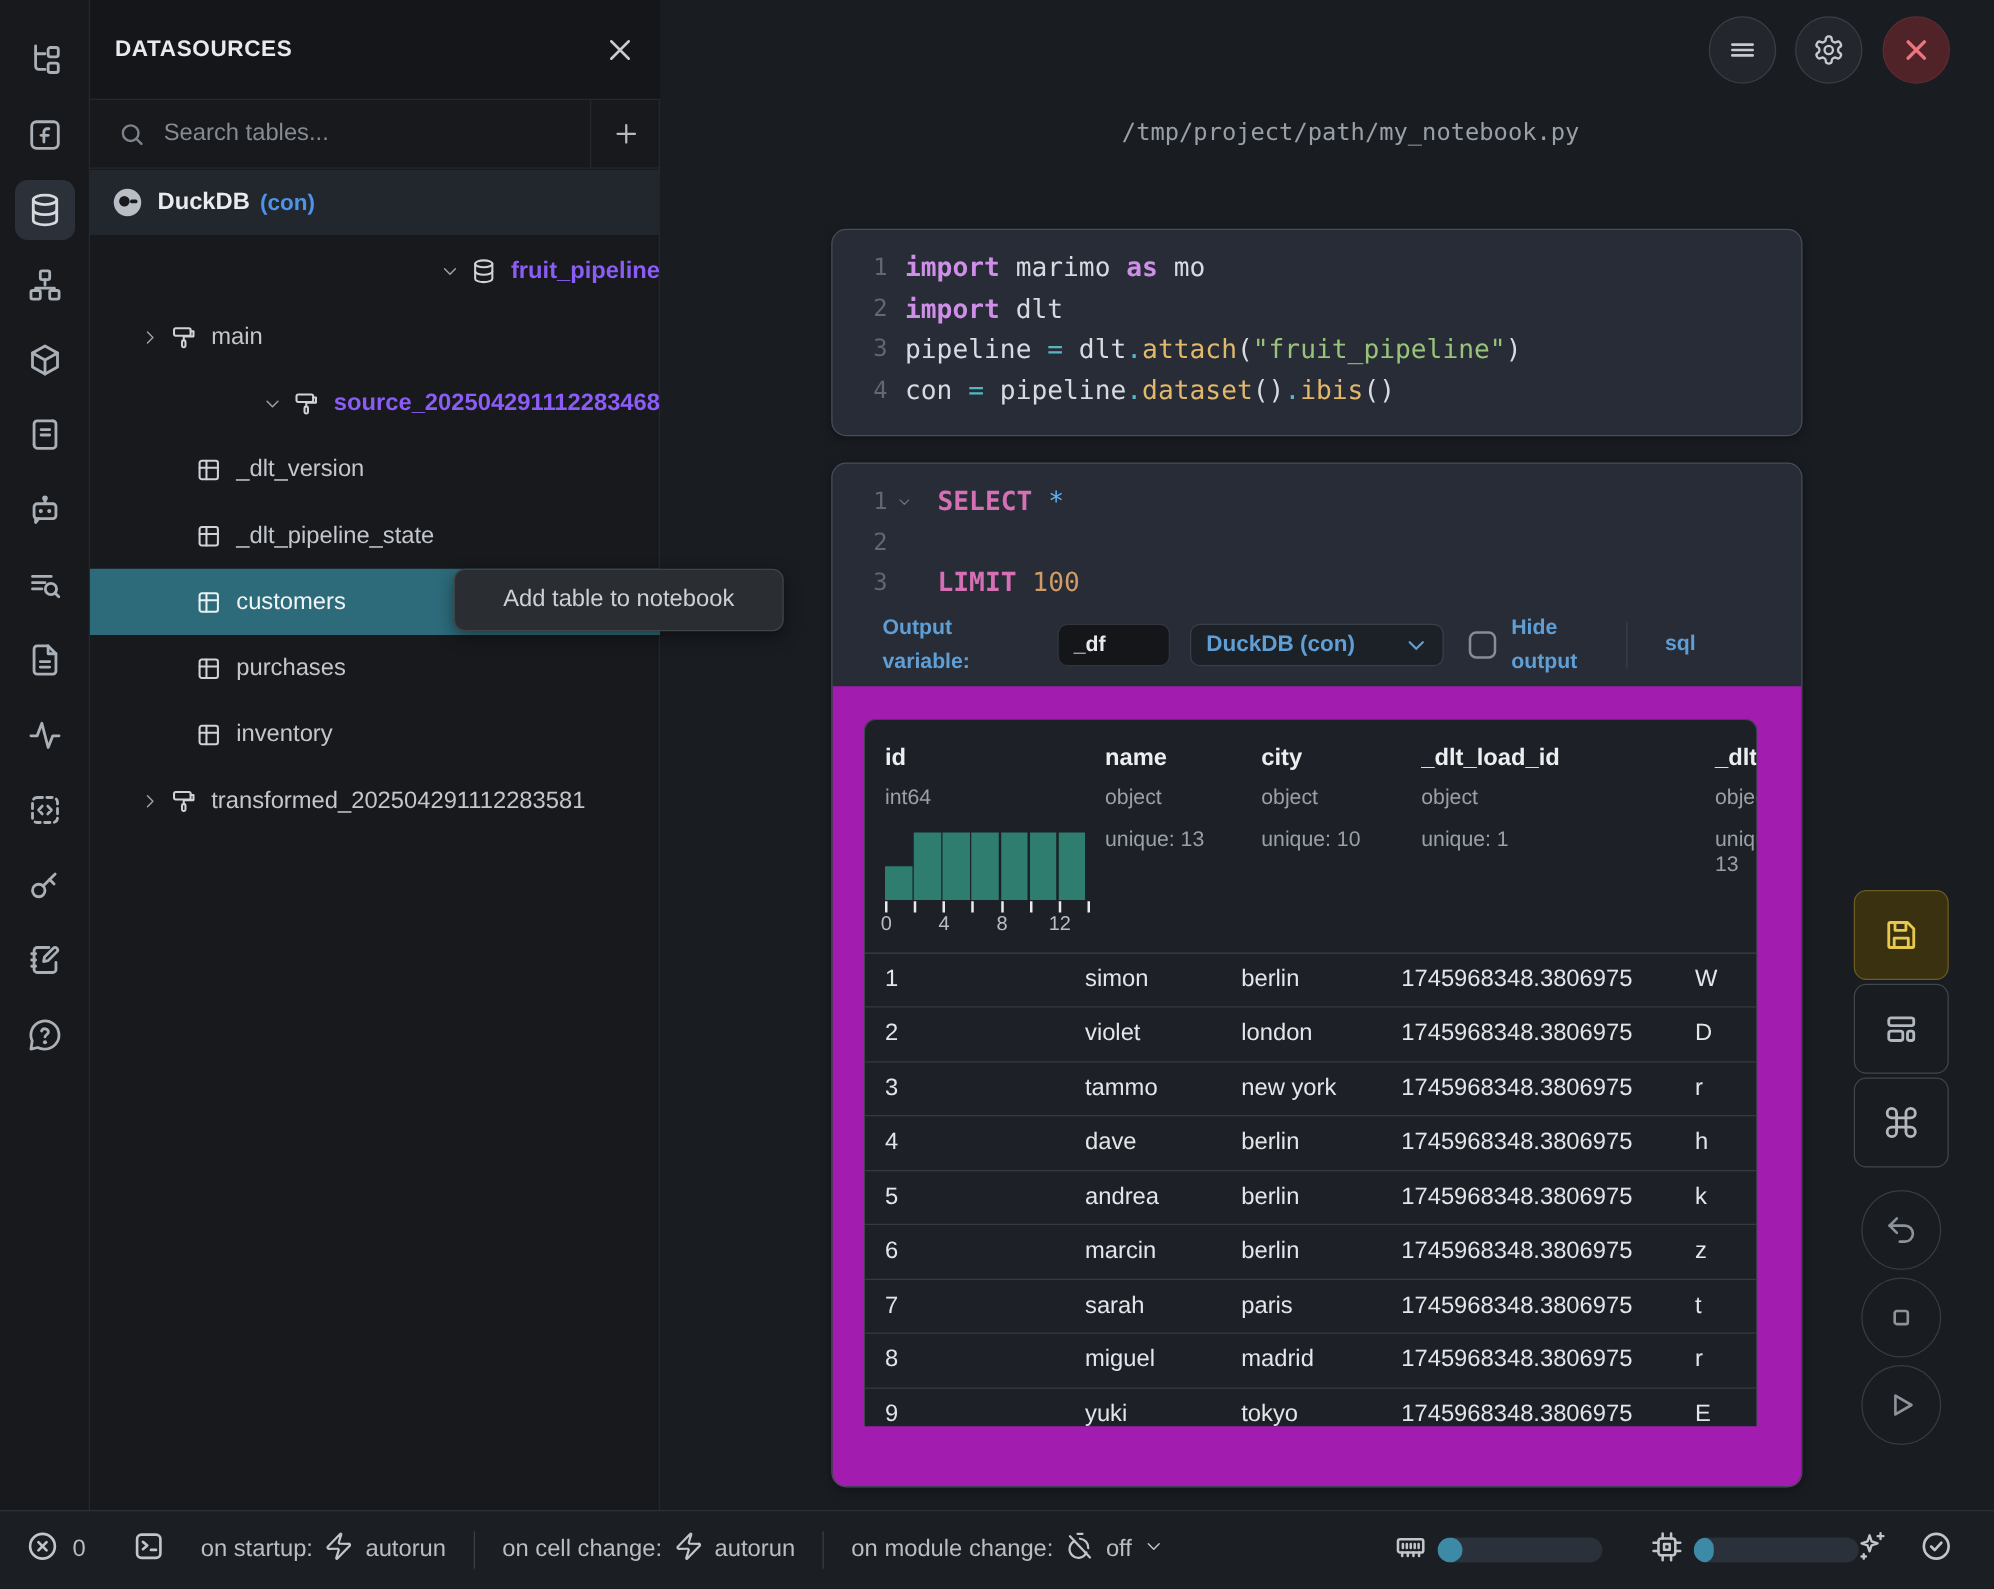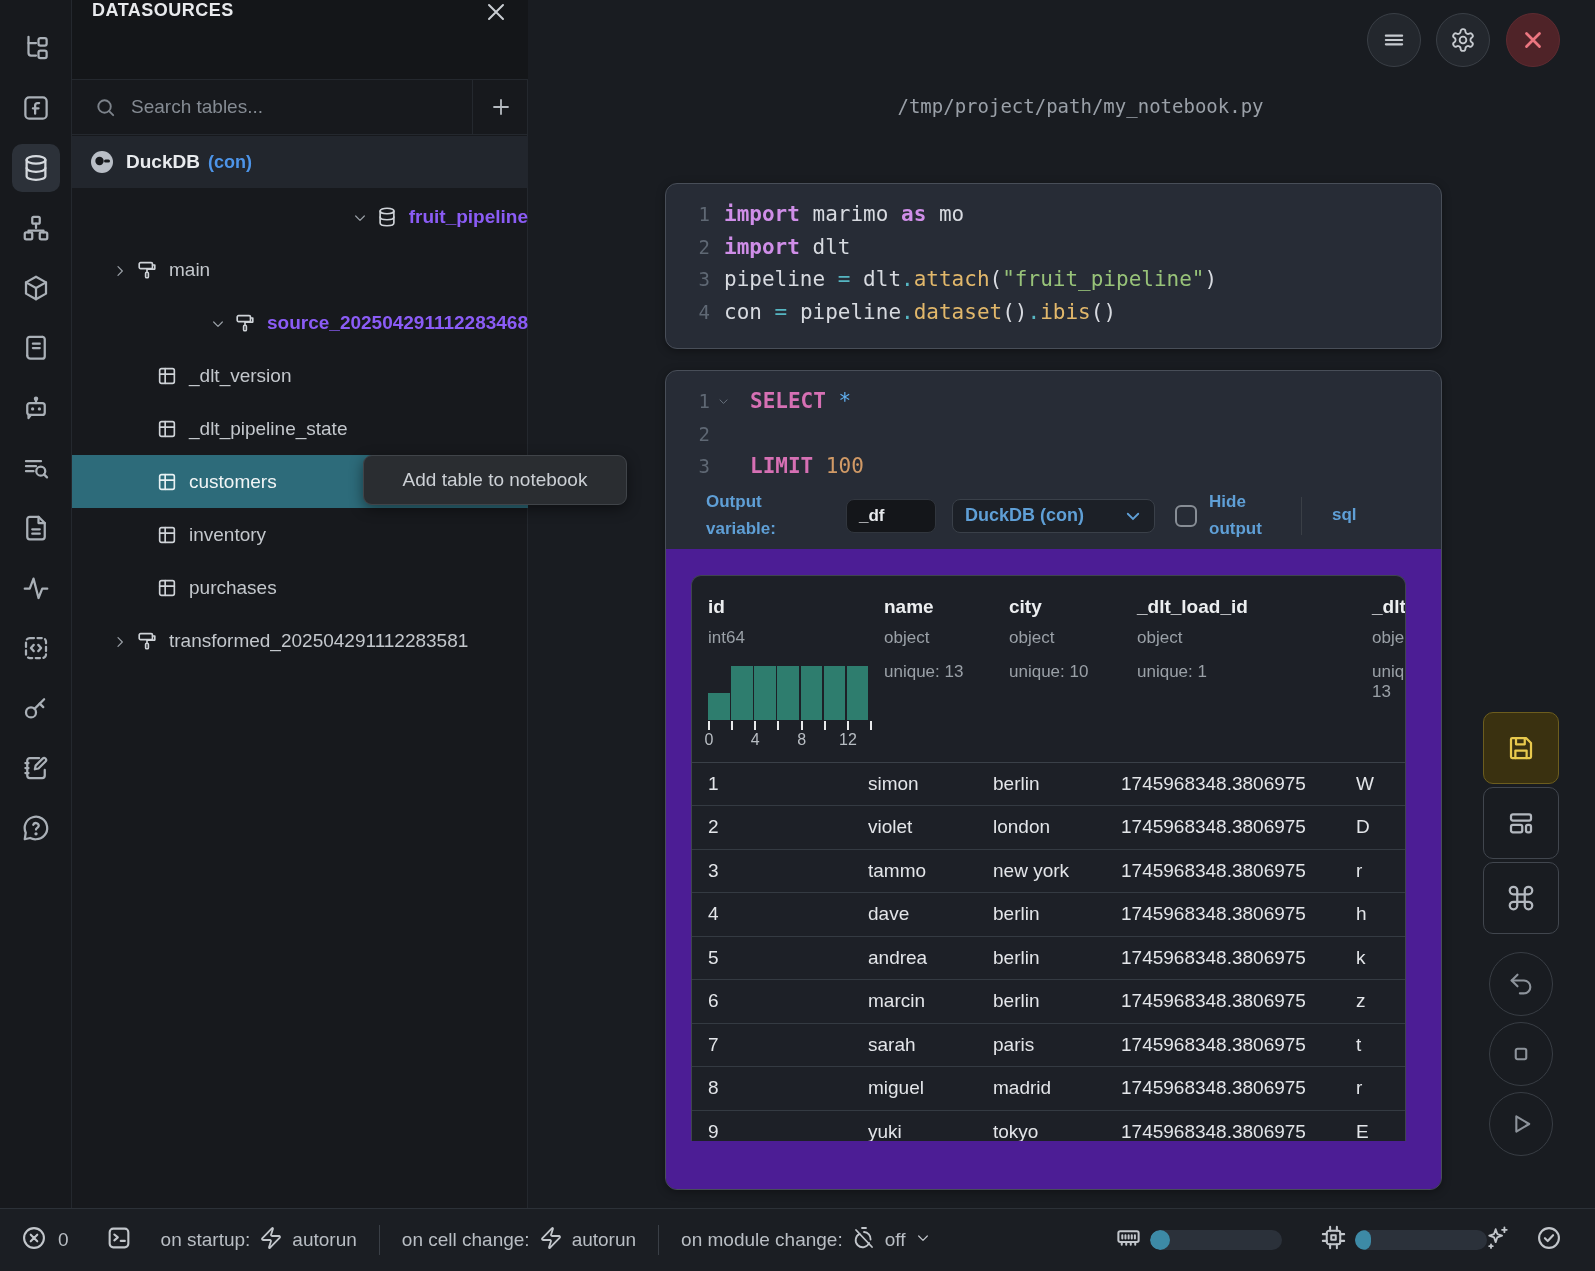--- a/index.html
+++ b/index.html
@@ -12,21 +12,21 @@
     border-right:1px solid #24282e; display:flex; flex-direction:column; align-items:center; padding-top:24px; }
   .rail-btn { width:48px; height:48px; display:flex; align-items:center; justify-content:center;
     border-radius:10px; color:#aab0b7; margin-bottom:12px; flex:none; }
   .rail-btn.active { background:#2c3139; color:#d5d9de; }
   .rail-btn svg { width:30px; height:30px; }
 
   
   .sidebar { position:absolute; left:72px; top:0; width:456px; height:1208px; background:#17191d;
     border-right:1px solid #24282e; }
   .sb-header { position:absolute; left:0; top:0; width:456px; height:80px; background:#141619;
-    border-bottom:1px solid #24282e; display:flex; align-items:flex-start; padding:0 20px; }
+    border-bottom:1px solid #24282e; display:flex; align-items:center; padding:0 20px; }
   .sb-title { font-size:18px; font-weight:bold; letter-spacing:.5px; color:#e8eaed; flex:1; }
   .sb-close { color:#c9cdd2; width:24px; height:24px; }
   .sb-search { position:absolute; left:0; top:80px; width:456px; height:55px; border-bottom:1px solid #24282e;
     display:flex; align-items:center; }
   .sb-search .mag { color:#7d838b; margin:0 14px 0 22px; width:23px; height:23px; }
   .sb-search input { background:transparent; border:none; outline:none; color:#0ea5e9; font-size:19px;
     font-family:"Liberation Sans", sans-serif; flex:1; }
   .sb-search input::placeholder { color:#858b93; }
   .sb-add { width:56px; height:55px; border-left:1px solid #24282e; display:flex; align-items:center;
     justify-content:center; color:#b6bbc1; }
@@ -81,21 +81,21 @@
     color:#e8eaed; font-weight:bold; font-size:17px; display:flex; align-items:center; padding-left:12px;
     margin-left:44px; }
   .engine-box { height:34px; background:#1c2027; border:1px solid #3a4049; border-radius:8px; display:flex;
     align-items:center; padding:0 12px; margin-left:16px; color:#5f9fd6; font-weight:bold; font-size:18px;gap:32px; }
   .engine-box .chev { width:18px; height:18px; margin-left:8px; color:#5f9fd6; }
   .cbx { width:22px; height:22px; border:2px solid #878d95; border-radius:6px; margin-left:20px; flex:none; }
   .hide-lbl { margin-left:12px; width:62px; }
   .vdiv { width:1px; height:38px; background:#3a3f46; margin-left:30px; }
   .sql-lbl { margin-left:30px; }
 
-  .outzone { flex:1; background:#4c1d95; position:relative; }
+  .outzone { flex:1; background:#a21caf; position:relative; }
   .dtable { position:absolute; left:25px; top:26px; width:715px; height:566px; background:#1d2027;
     border:1px solid #3f454e; border-bottom:none; border-radius:10px 10px 0 0; overflow:hidden; }
   .thead { height:187px; position:relative; border-bottom:1px solid #3a4048; }
   .col-name { position:absolute; top:20px; font-size:19px; font-weight:bold; color:#eceef0; }
   .col-type { position:absolute; top:52px; font-size:17px; color:#9aa0a7; }
   .col-uni  { position:absolute; top:86px; font-size:17px; color:#9aa0a7; }
   .hist { position:absolute; left:16px; top:88px; width:164px; height:70px; }
   .hist .bar { position:absolute; bottom:14px; background:#2e7d6e; }
   .hist .tick { position:absolute; bottom:4px; width:2px; height:9px; background:#e8eaec; }
   .hist .tlab { position:absolute; bottom:-15px; font-size:16px; color:#b8bdc3; transform:translateX(-50%); }
@@ -337,28 +337,28 @@
           <span class="row-plus"><svg width="18" height="18" viewBox="0 0 24 24" fill="none" stroke="currentColor" stroke-width="1.8" stroke-linecap="round" stroke-linejoin="round">
               <rect x="4" y="4" width="16" height="16" rx="3"></rect>
               <path d="M12 8.5v7M8.5 12h7"></path>
             </svg></span>
         </div>
         <div class="tree-row lvl3">
           <span class="nico"><svg width="22" height="22" viewBox="0 0 24 24" fill="none" stroke="currentColor" stroke-width="1.8" stroke-linecap="round" stroke-linejoin="round">
               <rect x="4" y="4" width="16" height="16" rx="2"></rect>
               <path d="M4 10h16M10 4v16"></path>
             </svg></span>
-          <span>inventory</span>
+          <span>purchases</span>
         </div>
         <div class="tree-row lvl3">
           <span class="nico"><svg width="22" height="22" viewBox="0 0 24 24" fill="none" stroke="currentColor" stroke-width="1.8" stroke-linecap="round" stroke-linejoin="round">
               <rect x="4" y="4" width="16" height="16" rx="2"></rect>
               <path d="M4 10h16M10 4v16"></path>
             </svg></span>
-          <span>purchases</span>
+          <span>inventory</span>
         </div>
         <div class="tree-row lvl2">
           <span class="chev"><svg width="16" height="16" viewBox="0 0 24 24" fill="none" stroke="currentColor" stroke-width="1.8" stroke-linecap="round" stroke-linejoin="round">
               <path d="M9 5.5l6.5 6.5L9 18.5"></path>
             </svg></span>
           <span class="nico"><svg width="22" height="22" viewBox="0 0 24 24" fill="none" stroke="currentColor" stroke-width="1.8" stroke-linecap="round" stroke-linejoin="round">
               <rect x="3.5" y="4" width="14.5" height="6.5" rx="1.5"></rect>
               <path d="M18 6.5h2.5v4.5h-8.5v2.5"></path>
               <rect x="10.5" y="14.5" width="3" height="6" rx="1.2"></rect>
             </svg></span>

